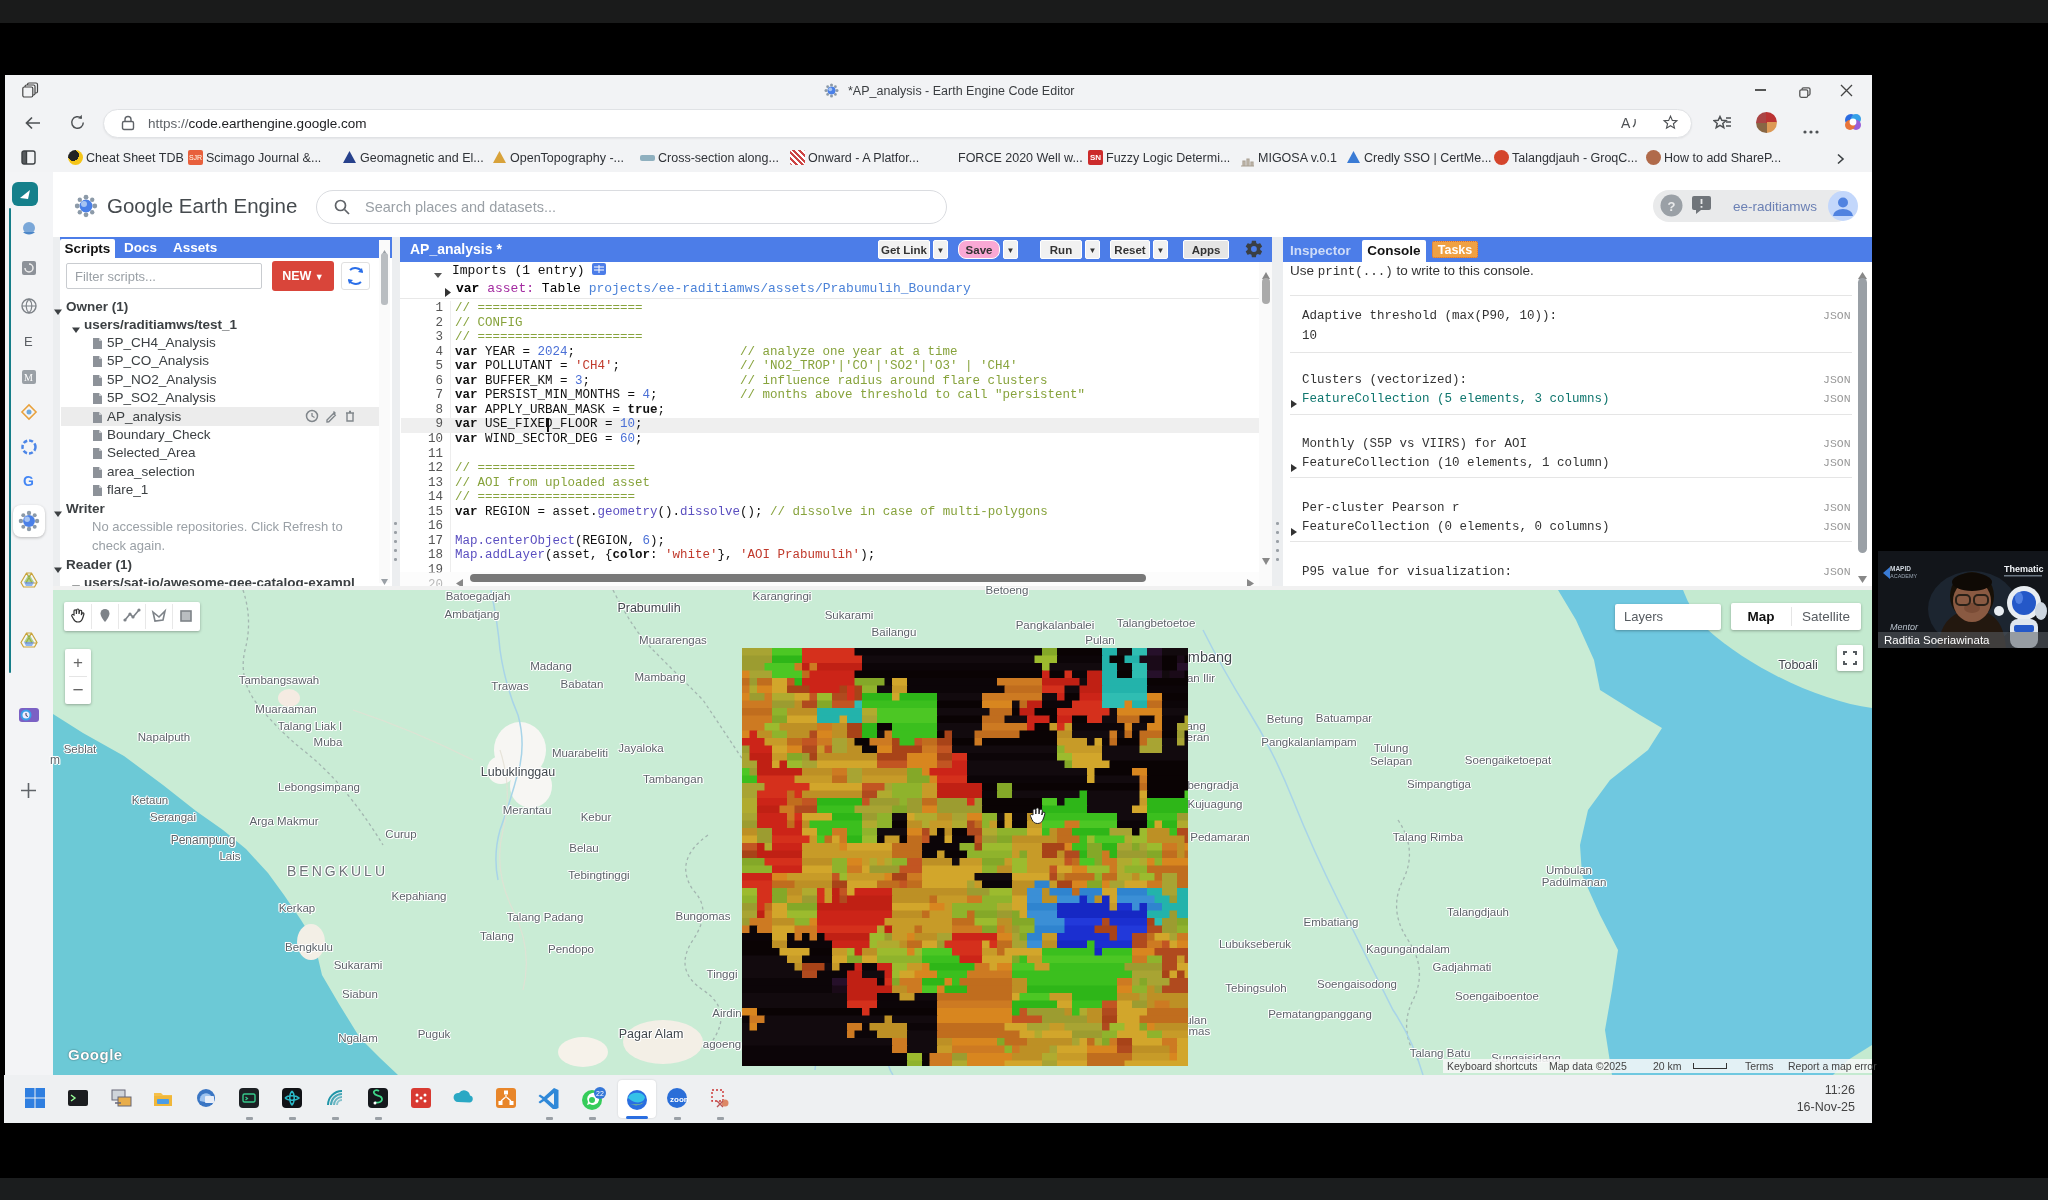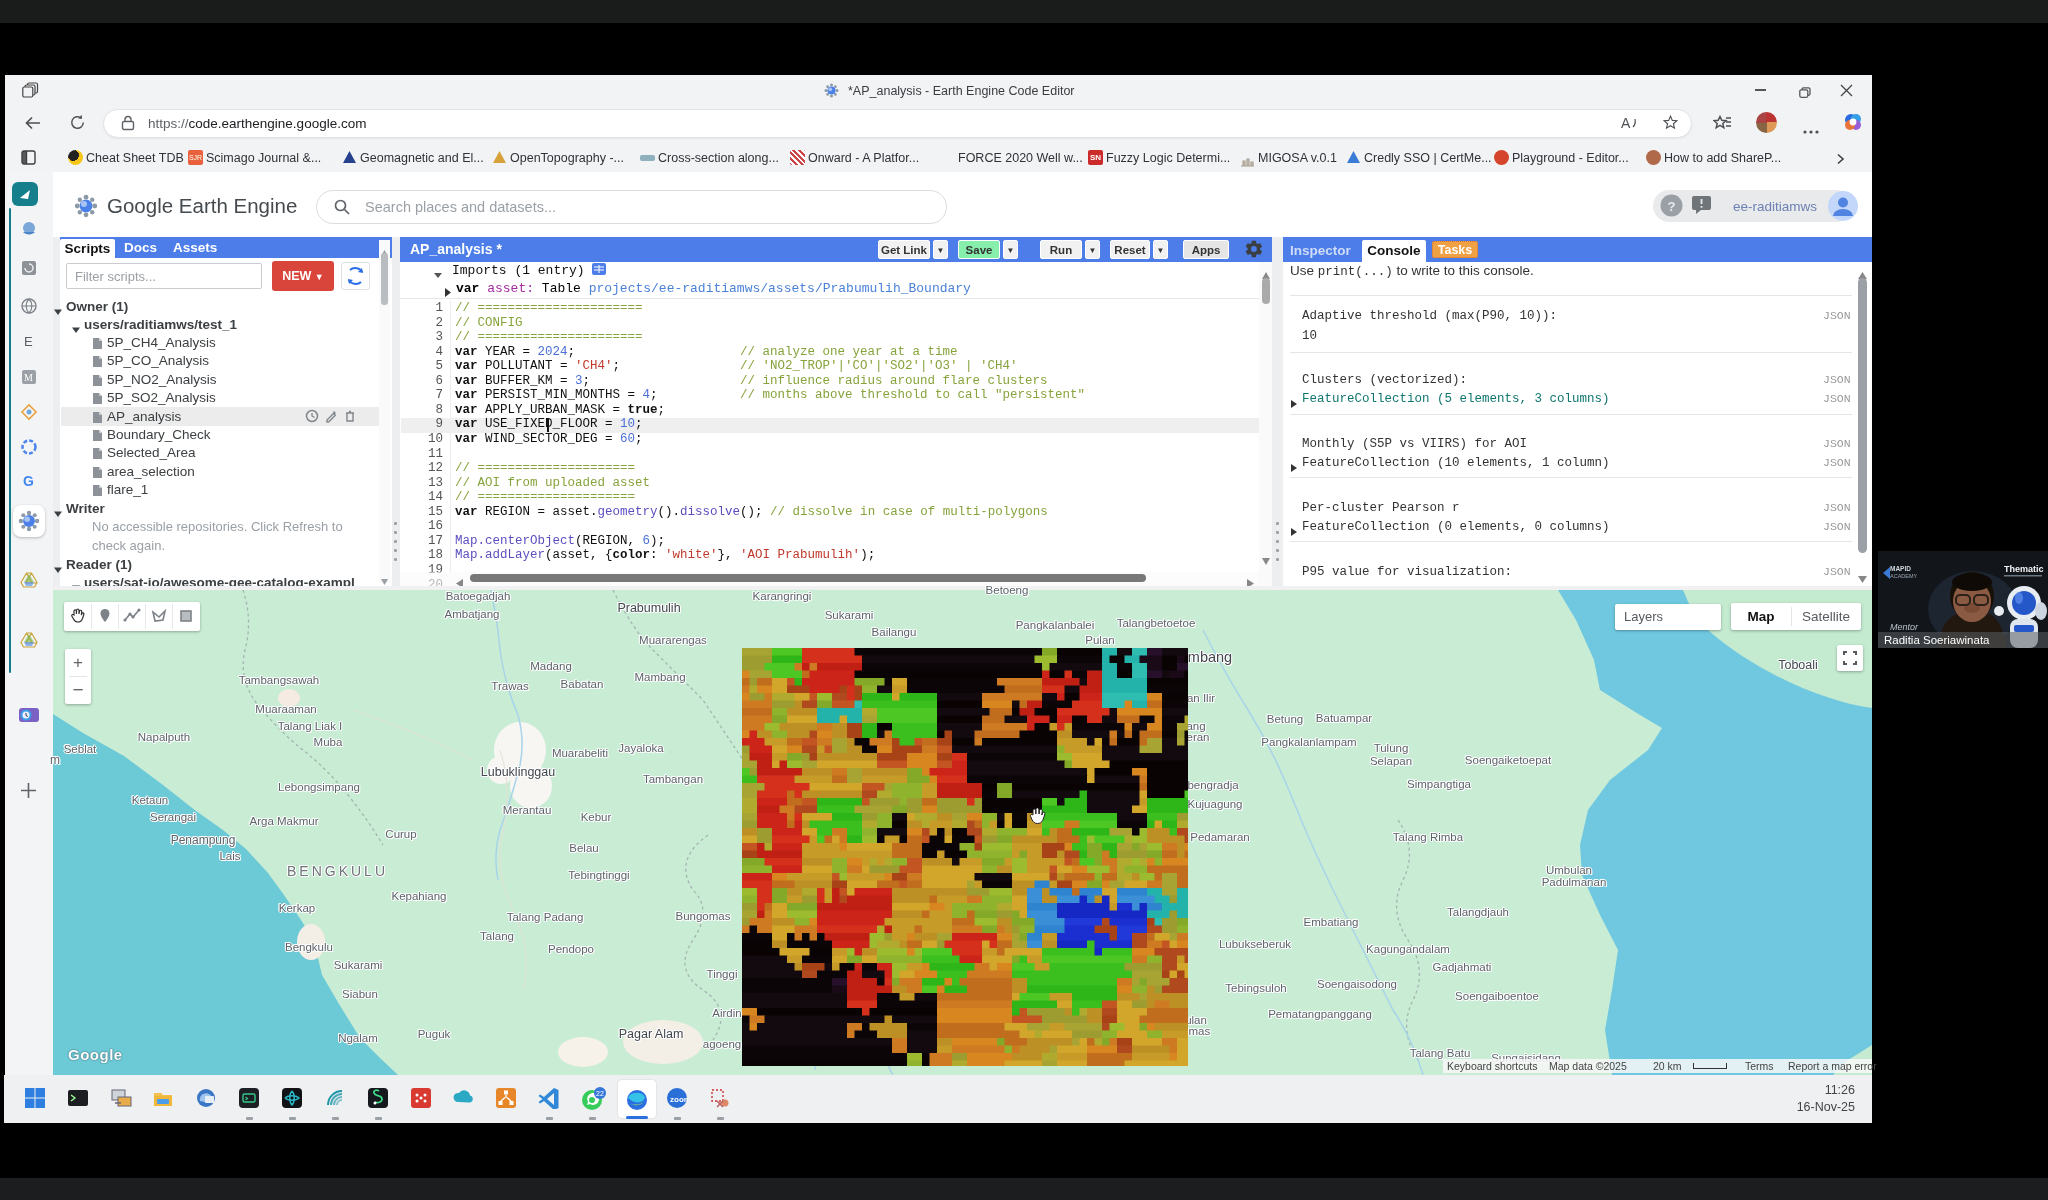--- a/index.html
+++ b/index.html
@@ -108,21 +108,21 @@
 <div style="position:absolute;left:1106px;top:151px;height:14px;font-size:12.5px;line-height:14px;color:#2f3237;white-space:nowrap">Fuzzy Logic Determi...</div>
 <div style="position:absolute;left:1240px;top:153px;width:15px;height:10px"><svg width="15" height="10">
       <path d="M1 9 h13 M3 9 V4 h2 v5 M7 9 V2 h2 v7 M11 9 V5 h2 v4" stroke="#a89f92" stroke-width="1.2" fill="#cfc7ba"></path>
     </svg></div>
 <div style="position:absolute;left:1258px;top:151px;height:14px;font-size:12.5px;line-height:14px;color:#2f3237;white-space:nowrap">MIGOSA v.0.1</div>
 <div style="position:absolute;left:1346px;top:150px;width:15px;height:15px"><svg width="15" height="15">
       <path d="M7.5 1 L14 13 L1 13 Z" fill="#3a7bd5"></path>
     </svg></div>
 <div style="position:absolute;left:1364px;top:151px;height:14px;font-size:12.5px;line-height:14px;color:#2f3237;white-space:nowrap">Credly SSO | CertMe...</div>
 <div style="position:absolute;left:1494px;top:150px;width:15px;height:15px;border-radius:50%;background:#d4452c"></div>
-<div style="position:absolute;left:1512px;top:151px;height:14px;font-size:12.5px;line-height:14px;color:#2f3237;white-space:nowrap">Playground - Editor...</div>
+<div style="position:absolute;left:1512px;top:151px;height:14px;font-size:12.5px;line-height:14px;color:#2f3237;white-space:nowrap">Talangdjauh - GroqC...</div>
 <div style="position:absolute;left:1646px;top:150px;width:15px;height:15px;border-radius:50%;background:#b06a4a"></div>
 <div style="position:absolute;left:1664px;top:151px;height:14px;font-size:12.5px;line-height:14px;color:#2f3237;white-space:nowrap">How to add ShareP...</div>
 <div style="position:absolute;left:1834px;top:151px;width:12px;height:12px"><svg width="12" height="12">
       <path d="M4 1.5 L9 6 L4 10.5" stroke="#3c4043" stroke-width="1.6" fill="none"></path>
     </svg></div>
 <div style="position:absolute;left:5px;top:172px;width:48px;height:903px;background:#f3f4f6"></div>
 <div style="position:absolute;left:12px;top:182px;width:26px;height:24px;background:#15808b;border-radius:6px"><svg width="26" height="24">
       <path d="M8 16 L18 8 L16 17 Z" fill="#fff"></path>
     </svg></div>
 <div style="position:absolute;left:9px;top:208px;width:2px;height:465px;background:#157d88;border-radius:2px"></div>
@@ -327,21 +327,21 @@
       <path d="M3 11 l6.5-6.5 1.8 1.8 L4.8 12.8 3 13 Z M9.5 2.5 l2 2" stroke="#80868b" stroke-width="1.4" fill="none"></path>
     </svg></div>
 <div style="position:absolute;left:343px;top:409px;width:14px;height:14px"><svg width="14" height="14">
       <path d="M4 4 h6 v8 h-6 Z M3 4 h8 M6 2.5 h2" stroke="#80868b" stroke-width="1.4" fill="none"></path>
     </svg></div>
 <div style="position:absolute;left:400px;top:237px;width:872px;height:349px;background:#fff"></div>
 <div style="position:absolute;left:400px;top:237px;width:872px;height:25px;background:#4c7de8"></div>
 <div style="position:absolute;left:410px;top:241px;height:17px;font-size:14px;font-weight:bold;color:#fff;line-height:17px">AP_analysis *</div>
 <div style="position:absolute;left:878px;top:240px;width:52px;height:19px;background:#f1f1f1;border:1px solid #fff;border-radius:2px;font-size:11.5px;font-weight:bold;color:#333;text-align:center;line-height:18px;white-space:nowrap">Get Link</div>
 <div style="position:absolute;left:933px;top:240px;width:15px;height:19px;background:#f1f1f1;border:1px solid #fff;border-radius:2px;font-size:8px;color:#333;text-align:center;line-height:19px">▼</div>
-<div style="position:absolute;left:958px;top:240px;width:42px;height:19px;background:#86efac;border:1px solid #fff;border-radius:2px;font-size:11.5px;font-weight:bold;color:#333;text-align:center;line-height:18px;white-space:nowrap">Save</div>
+<div style="position:absolute;left:958px;top:240px;width:42px;height:19px;background:#f9a8d4;border:1px solid #fff;border-radius:8px;font-size:11.5px;font-weight:bold;color:#333;text-align:center;line-height:18px;white-space:nowrap">Save</div>
 <div style="position:absolute;left:1003px;top:240px;width:15px;height:19px;background:#f1f1f1;border:1px solid #fff;border-radius:2px;font-size:8px;color:#333;text-align:center;line-height:19px">▼</div>
 <div style="position:absolute;left:1040px;top:240px;width:42px;height:19px;background:#f1f1f1;border:1px solid #fff;border-radius:2px;font-size:11.5px;font-weight:bold;color:#333;text-align:center;line-height:18px;white-space:nowrap">Run</div>
 <div style="position:absolute;left:1085px;top:240px;width:15px;height:19px;background:#f1f1f1;border:1px solid #fff;border-radius:2px;font-size:8px;color:#333;text-align:center;line-height:19px">▼</div>
 <div style="position:absolute;left:1110px;top:240px;width:40px;height:19px;background:#f1f1f1;border:1px solid #fff;border-radius:2px;font-size:11.5px;font-weight:bold;color:#333;text-align:center;line-height:18px;white-space:nowrap">Reset</div>
 <div style="position:absolute;left:1153px;top:240px;width:15px;height:19px;background:#f1f1f1;border:1px solid #fff;border-radius:2px;font-size:8px;color:#333;text-align:center;line-height:19px">▼</div>
 <div style="position:absolute;left:1183px;top:240px;width:46px;height:19px;background:#e5e5e5;border:1px solid #fff;border-radius:2px;font-size:11.5px;font-weight:bold;color:#333;text-align:center;line-height:18px;white-space:nowrap">Apps</div>
 <div style="position:absolute;left:1244px;top:239px;width:20px;height:20px"><svg width="20" height="20" viewBox="0 0 24 24">
       <path fill="#3a3f44" d="M19.4 13c.04-.32.06-.66.06-1s-.02-.68-.07-1l2.1-1.65c.2-.15.24-.42.12-.64l-2-3.46c-.12-.22-.39-.3-.61-.22l-2.49 1a7.3 7.3 0 0 0-1.73-1l-.38-2.65A.49.49 0 0 0 13.9 2h-4c-.25 0-.45.18-.49.42l-.38 2.65c-.62.26-1.2.6-1.73 1l-2.49-1a.5.5 0 0 0-.61.22l-2 3.46c-.12.22-.08.49.12.64L4.4 11c-.04.32-.07.66-.07 1s.03.68.07 1l-2.1 1.65c-.2.15-.24.42-.12.64l2 3.46c.12.22.39.3.61.22l2.49-1c.53.4 1.1.74 1.73 1l.38 2.65c.04.24.24.42.49.42h4c.25 0 .45-.18.49-.42l.38-2.65a7.3 7.3 0 0 0 1.73-1l2.49 1c.22.08.49 0 .61-.22l2-3.46a.5.5 0 0 0-.12-.64L19.4 13zM11.9 15.5a3.5 3.5 0 1 1 0-7 3.5 3.5 0 0 1 0 7z"></path>
     </svg></div>
 <div style="position:absolute;left:400px;top:262px;width:860px;height:37px;background:#fff;border-bottom:1px solid #e8e8e8"></div>
@@ -547,21 +547,21 @@
 <div style="position:absolute;left:572px;top:967px;width:300px;text-align:center;font-size:11.5px;color:#5c6369;text-shadow:1px 0 0 #fff,-1px 0 0 #fff,0 1px 0 #fff,0 -1px 0 #fff,1px 1px 0 #fff,-1px -1px 0 #fff;white-space:nowrap;height:14px;line-height:14px">Tinggi</div>
 <div style="position:absolute;left:210px;top:987px;width:300px;text-align:center;font-size:11.5px;color:#5c6369;text-shadow:1px 0 0 #fff,-1px 0 0 #fff,0 1px 0 #fff,0 -1px 0 #fff,1px 1px 0 #fff,-1px -1px 0 #fff;white-space:nowrap;height:14px;line-height:14px">Siabun</div>
 <div style="position:absolute;left:577px;top:1006px;width:300px;text-align:center;font-size:11.5px;color:#5c6369;text-shadow:1px 0 0 #fff,-1px 0 0 #fff,0 1px 0 #fff,0 -1px 0 #fff,1px 1px 0 #fff,-1px -1px 0 #fff;white-space:nowrap;height:14px;line-height:14px">Airdin</div>
 <div style="position:absolute;left:208px;top:1031px;width:300px;text-align:center;font-size:11.5px;color:#5c6369;text-shadow:1px 0 0 #fff,-1px 0 0 #fff,0 1px 0 #fff,0 -1px 0 #fff,1px 1px 0 #fff,-1px -1px 0 #fff;white-space:nowrap;height:14px;line-height:14px">Ngalam</div>
 <div style="position:absolute;left:284px;top:1027px;width:300px;text-align:center;font-size:11.5px;color:#5c6369;text-shadow:1px 0 0 #fff,-1px 0 0 #fff,0 1px 0 #fff,0 -1px 0 #fff,1px 1px 0 #fff,-1px -1px 0 #fff;white-space:nowrap;height:14px;line-height:14px">Puguk</div>
 <div style="position:absolute;left:501px;top:1027px;width:300px;text-align:center;font-size:12.5px;color:#41474d;text-shadow:1px 0 0 #fff,-1px 0 0 #fff,0 1px 0 #fff,0 -1px 0 #fff,1px 1px 0 #fff,-1px -1px 0 #fff;white-space:nowrap;height:14px;line-height:14px">Pagar Alam</div>
 <div style="position:absolute;left:572px;top:1037px;width:300px;text-align:center;font-size:11.5px;color:#5c6369;text-shadow:1px 0 0 #fff,-1px 0 0 #fff,0 1px 0 #fff,0 -1px 0 #fff,1px 1px 0 #fff,-1px -1px 0 #fff;white-space:nowrap;height:14px;line-height:14px">agoeng</div>
 <div style="position:absolute;left:1006px;top:616px;width:300px;text-align:center;font-size:11.5px;color:#5c6369;text-shadow:1px 0 0 #fff,-1px 0 0 #fff,0 1px 0 #fff,0 -1px 0 #fff,1px 1px 0 #fff,-1px -1px 0 #fff;white-space:nowrap;height:14px;line-height:14px">Talangbetoetoe</div>
 <div style="position:absolute;left:950px;top:633px;width:300px;text-align:center;font-size:11.5px;color:#5c6369;text-shadow:1px 0 0 #fff,-1px 0 0 #fff,0 1px 0 #fff,0 -1px 0 #fff,1px 1px 0 #fff,-1px -1px 0 #fff;white-space:nowrap;height:14px;line-height:14px">Pulan</div>
 <div style="position:absolute;left:1060px;top:650px;width:300px;text-align:center;font-size:14.5px;color:#41474d;text-shadow:1px 0 0 #fff,-1px 0 0 #fff,0 1px 0 #fff,0 -1px 0 #fff,1px 1px 0 #fff,-1px -1px 0 #fff;white-space:nowrap;height:14px;line-height:14px">mbang</div>
-<div style="position:absolute;left:1051px;top:691px;width:300px;text-align:center;font-size:11.5px;color:#5c6369;text-shadow:1px 0 0 #fff,-1px 0 0 #fff,0 1px 0 #fff,0 -1px 0 #fff,1px 1px 0 #fff,-1px -1px 0 #fff;white-space:nowrap;height:14px;line-height:14px">an Ilir</div>
+<div style="position:absolute;left:1051px;top:671px;width:300px;text-align:center;font-size:11.5px;color:#5c6369;text-shadow:1px 0 0 #fff,-1px 0 0 #fff,0 1px 0 #fff,0 -1px 0 #fff,1px 1px 0 #fff,-1px -1px 0 #fff;white-space:nowrap;height:14px;line-height:14px">an Ilir</div>
 <div style="position:absolute;left:1135px;top:712px;width:300px;text-align:center;font-size:11.5px;color:#5c6369;text-shadow:1px 0 0 #fff,-1px 0 0 #fff,0 1px 0 #fff,0 -1px 0 #fff,1px 1px 0 #fff,-1px -1px 0 #fff;white-space:nowrap;height:14px;line-height:14px">Betung</div>
 <div style="position:absolute;left:1194px;top:711px;width:300px;text-align:center;font-size:11.5px;color:#5c6369;text-shadow:1px 0 0 #fff,-1px 0 0 #fff,0 1px 0 #fff,0 -1px 0 #fff,1px 1px 0 #fff,-1px -1px 0 #fff;white-space:nowrap;height:14px;line-height:14px">Batuampar</div>
 <div style="position:absolute;left:1046px;top:719px;width:300px;text-align:center;font-size:11.5px;color:#5c6369;text-shadow:1px 0 0 #fff,-1px 0 0 #fff,0 1px 0 #fff,0 -1px 0 #fff,1px 1px 0 #fff,-1px -1px 0 #fff;white-space:nowrap;height:14px;line-height:14px">ang</div>
 <div style="position:absolute;left:1048px;top:730px;width:300px;text-align:center;font-size:11.5px;color:#5c6369;text-shadow:1px 0 0 #fff,-1px 0 0 #fff,0 1px 0 #fff,0 -1px 0 #fff,1px 1px 0 #fff,-1px -1px 0 #fff;white-space:nowrap;height:14px;line-height:14px">eran</div>
 <div style="position:absolute;left:1159px;top:735px;width:300px;text-align:center;font-size:11.5px;color:#5c6369;text-shadow:1px 0 0 #fff,-1px 0 0 #fff,0 1px 0 #fff,0 -1px 0 #fff,1px 1px 0 #fff,-1px -1px 0 #fff;white-space:nowrap;height:14px;line-height:14px">Pangkalanlampam</div>
 <div style="position:absolute;left:1241px;top:741px;width:300px;text-align:center;font-size:11.5px;color:#5c6369;text-shadow:1px 0 0 #fff,-1px 0 0 #fff,0 1px 0 #fff,0 -1px 0 #fff,1px 1px 0 #fff,-1px -1px 0 #fff;white-space:nowrap;height:14px;line-height:14px">Tulung</div>
 <div style="position:absolute;left:1241px;top:754px;width:300px;text-align:center;font-size:11.5px;color:#5c6369;text-shadow:1px 0 0 #fff,-1px 0 0 #fff,0 1px 0 #fff,0 -1px 0 #fff,1px 1px 0 #fff,-1px -1px 0 #fff;white-space:nowrap;height:14px;line-height:14px">Selapan</div>
 <div style="position:absolute;left:1358px;top:753px;width:300px;text-align:center;font-size:11.5px;color:#5c6369;text-shadow:1px 0 0 #fff,-1px 0 0 #fff,0 1px 0 #fff,0 -1px 0 #fff,1px 1px 0 #fff,-1px -1px 0 #fff;white-space:nowrap;height:14px;line-height:14px">Soengaiketoepat</div>
 <div style="position:absolute;left:1289px;top:777px;width:300px;text-align:center;font-size:11.5px;color:#5c6369;text-shadow:1px 0 0 #fff,-1px 0 0 #fff,0 1px 0 #fff,0 -1px 0 #fff,1px 1px 0 #fff,-1px -1px 0 #fff;white-space:nowrap;height:14px;line-height:14px">Simpangtiga</div>
 <div style="position:absolute;left:1063px;top:778px;width:300px;text-align:center;font-size:11.5px;color:#5c6369;text-shadow:1px 0 0 #fff,-1px 0 0 #fff,0 1px 0 #fff,0 -1px 0 #fff,1px 1px 0 #fff,-1px -1px 0 #fff;white-space:nowrap;height:14px;line-height:14px">bengradja</div>

